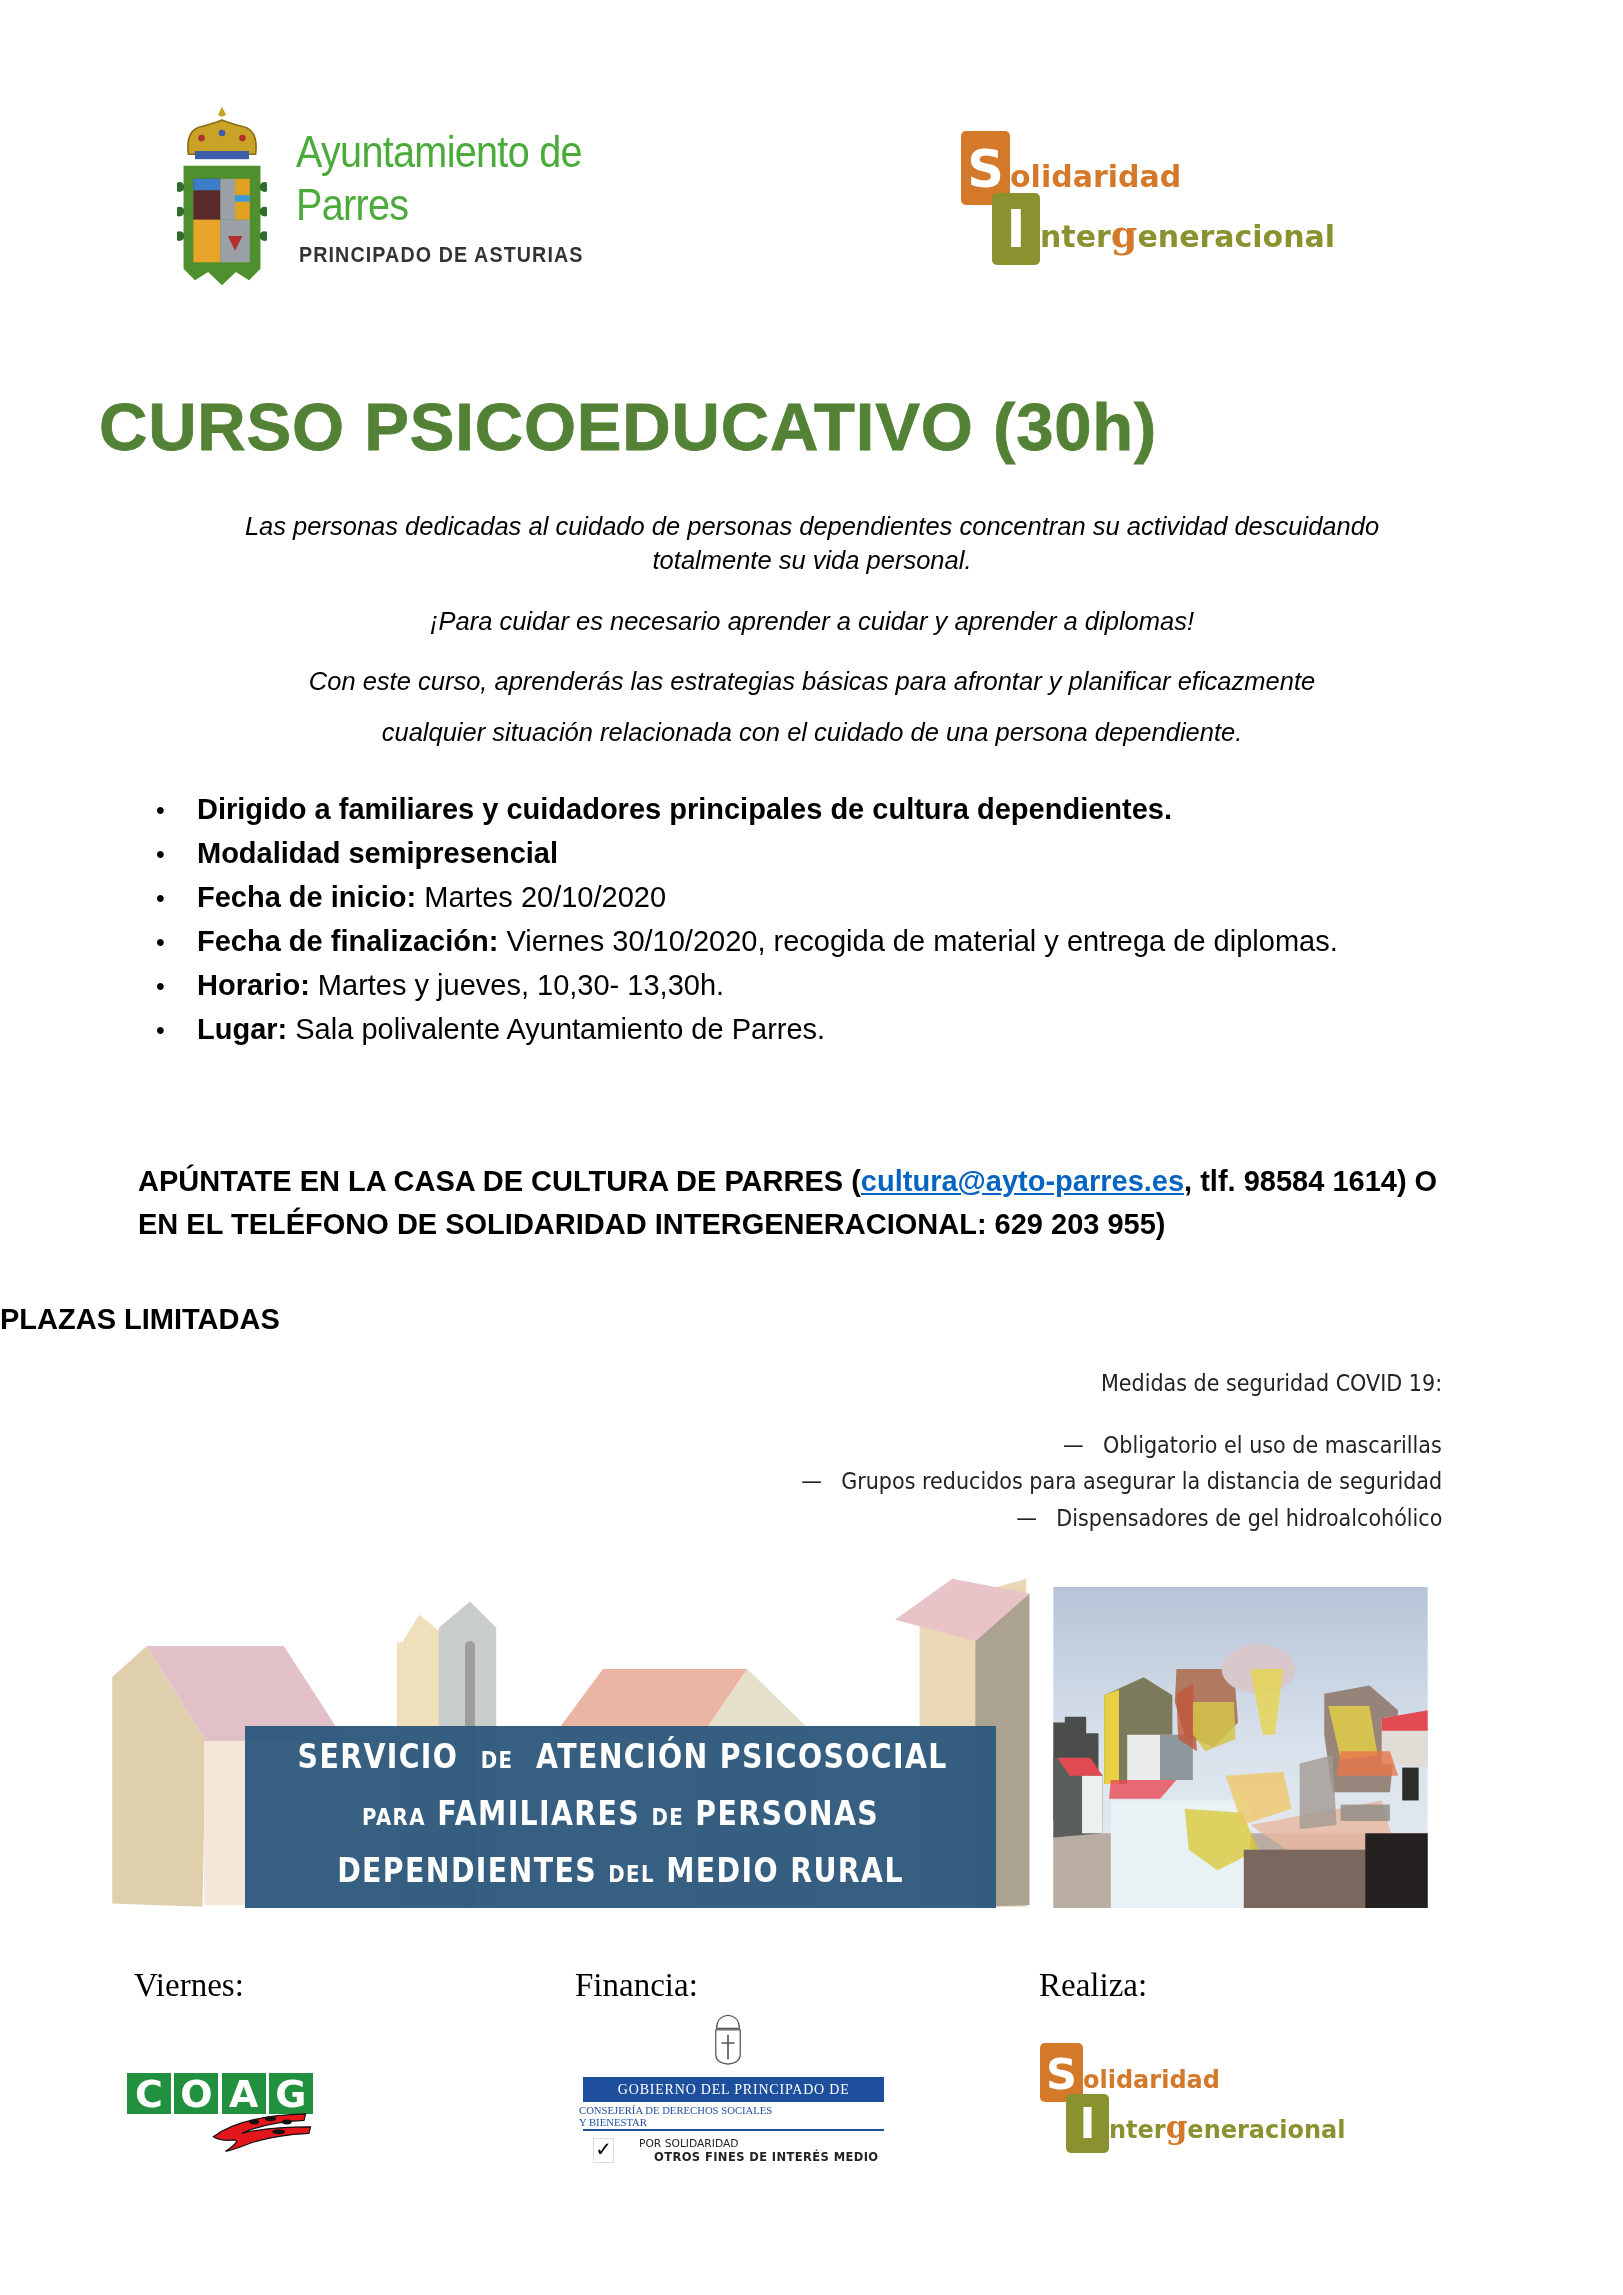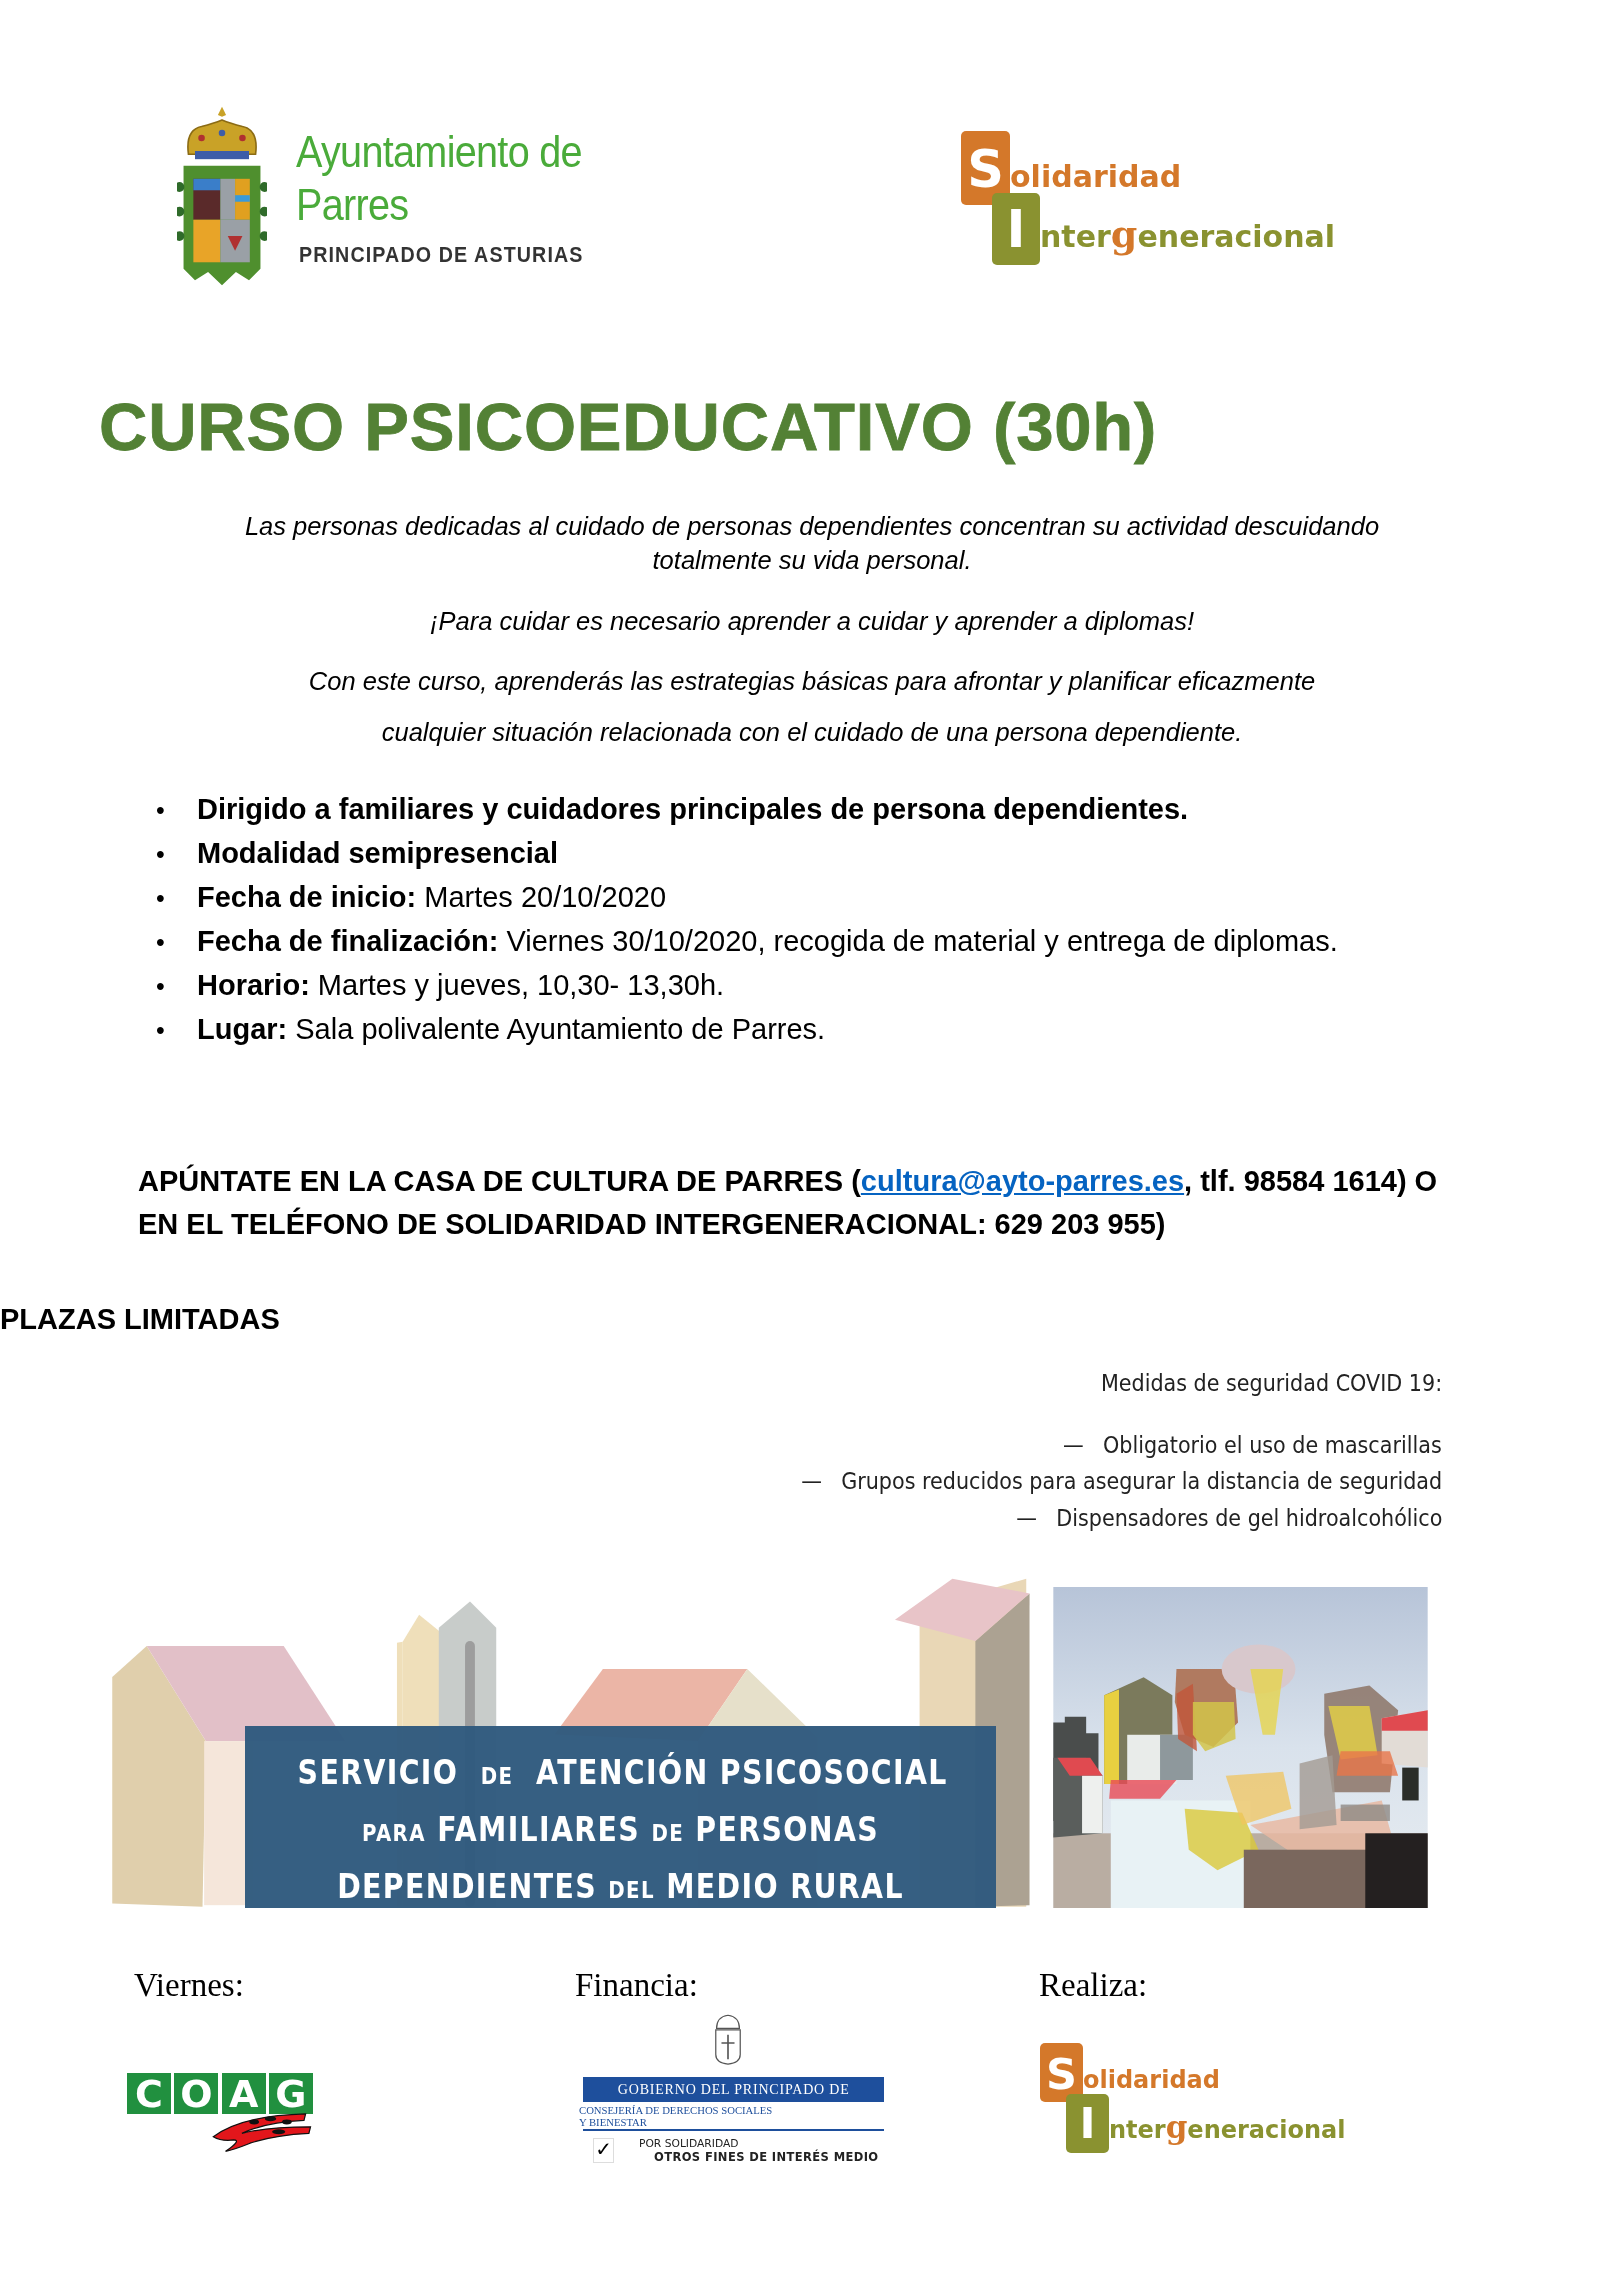--- a/index.html
+++ b/index.html
@@ -131,21 +131,21 @@
 <div class="abs title">CURSO PSICOEDUCATIVO (30h)</div>
 
 <div class="abs intro intro-1">Las personas dedicadas al cuidado de personas dependientes concentran su actividad descuidando totalmente su vida personal.</div>
 <div class="abs intro intro-2">¡Para cuidar es necesario aprender a cuidar y aprender a diplomas!</div>
 <div class="abs intro intro-3">Con este curso, aprenderás las estrategias básicas para afrontar y planificar eficazmente</div>
 <div class="abs intro intro-4">cualquier situación relacionada con el cuidado de una persona dependiente.</div>
 
 <div class="abs bullets">
   <div class="bullet">
     <span class="bullet-dot">•</span>
-    <span><b>Dirigido a familiares y cuidadores principales de persona dependientes.</b><span></span></span>
+    <span><b>Dirigido a familiares y cuidadores principales de cultura dependientes.</b><span></span></span>
   </div>
   <div class="bullet">
     <span class="bullet-dot">•</span>
     <span><b>Modalidad semipresencial</b><span></span></span>
   </div>
   <div class="bullet">
     <span class="bullet-dot">•</span>
     <span><b>Fecha de inicio:</b><span> Martes 20/10/2020</span></span>
   </div>
   <div class="bullet-wrap" style="margin-left:-5px;">
@@ -190,21 +190,21 @@
     <rect x="436" y="78" width="12" height="324" rx="6" fill="#9d9d9d"></rect>
 
     <polygon points="545,192 604,112 780,112 720,200" fill="#ebb5a6"></polygon>
     <polygon points="780,112 866,196 866,402 720,402 720,200" fill="#e6e0ca"></polygon>
 
     <polygon points="990,40 1120,2 1120,402 990,402" fill="#e9d7b6"></polygon>
     <polygon points="1058,78 1124,20 1124,400 1058,402" fill="#aca292"></polygon>
     <polygon points="960,52 1030,2 1124,20 1058,78" fill="#e8c4c8"></polygon>
   </svg>
   <div class="banner-box"></div>
-  <div class="banner-text" style="padding-top:20px;">
+  <div class="banner-text" style="padding-top:4px;">
     <span class="banner-line">
       <span>SERVICIO</span>&nbsp;&nbsp;<span class="sm">DE</span>&nbsp;&nbsp;<span>ATENCIÓN  PSICOSOCIAL</span>
     </span>
     <span class="banner-line">
       <span class="sm">PARA</span> <span>FAMILIARES</span> <span class="sm">DE</span> <span>PERSONAS</span>
     </span>
     <span class="banner-line">
       <span>DEPENDIENTES</span> <span class="sm">DEL</span> <span>MEDIO RURAL</span>
     </span>
   </div>

